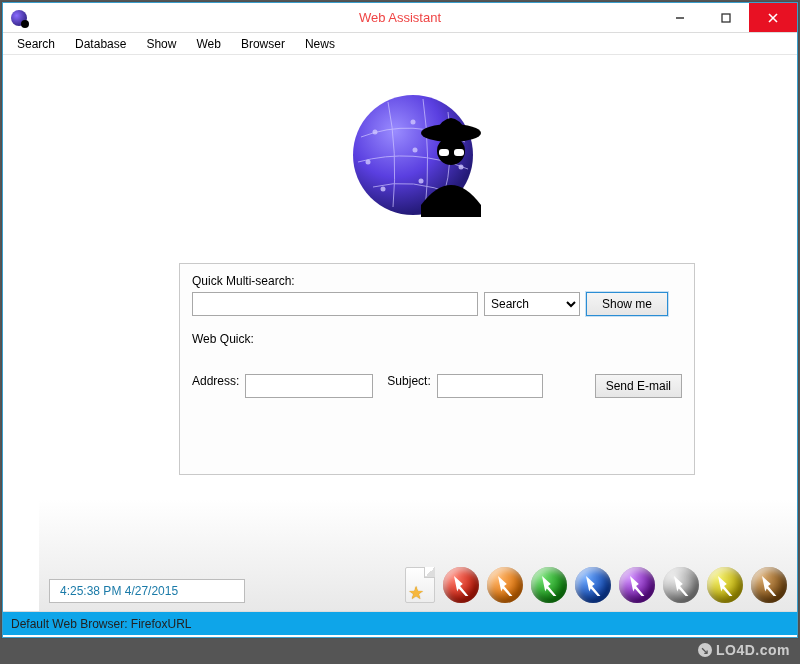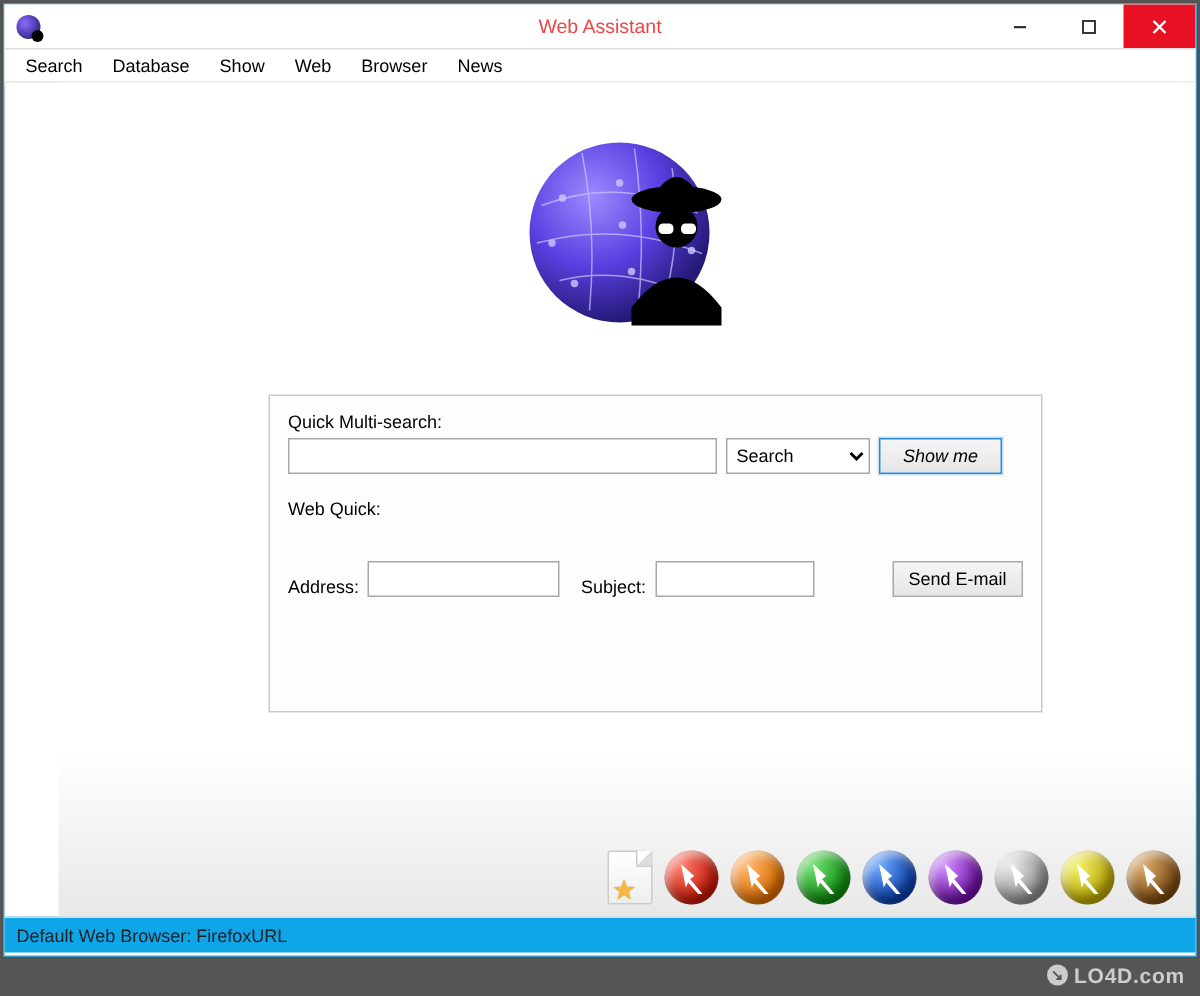--- a/index.html
+++ b/index.html
@@ -131,29 +131,28 @@
     min-width: 82px;
     border: 1px solid #a8a8a8;
     background: linear-gradient(#f5f5f5,#e6e6e6);
     font-size: 12px;
     padding: 0 10px;
     cursor: pointer;
   }
   .btn.primary {
     border: 1px solid #2a8dd4;
     box-shadow: 0 0 0 1px rgba(42,141,212,0.25);
-    font-style: italic;
   }
   .search-input { width: 286px; }
   .search-select { width: 96px; }
   .url-input { width: 394px; }
   .addr-input { width: 128px; }
   .subj-input { width: 106px; }
   .row2 { margin-top: 16px; }
-  .row3 { margin-top: 28px; display:flex; align-items:flex-end; gap:6px;}
+  .row3 { margin-top: 28px; display:flex; align-items:flex-start; gap:6px;}
 
   .bottom-bar {
     position: absolute;
     left: 10px; right: 10px; bottom: 8px;
     height: 44px;
     display: flex;
     align-items: flex-end;
   }
   .clock-box {
     border: 1px solid #bcbcbc;
@@ -339,20 +338,21 @@
       <div class="row3">
         <span>Address:</span>
         <input class="field addr-input" value="" style="">
         <span style="margin-left:8px">Subject:</span>
         <input class="field subj-input" value="" style="">
         <button class="btn" style="margin-left:auto">Send E-mail</button>
       </div>
     </div>
 
     <div class="bottom-bar">
+      <div class="clock-box">4:25:38 PM 4/27/2015</div>
       <div class="icon-strip">
         <div class="doc-icon"></div>
         <div class="orb red"></div>
         <div class="orb orange"></div>
         <div class="orb green"></div>
         <div class="orb blue"></div>
         <div class="orb purple"></div>
         <div class="orb silver"></div>
         <div class="orb yellow"></div>
         <div class="orb brown"></div>

